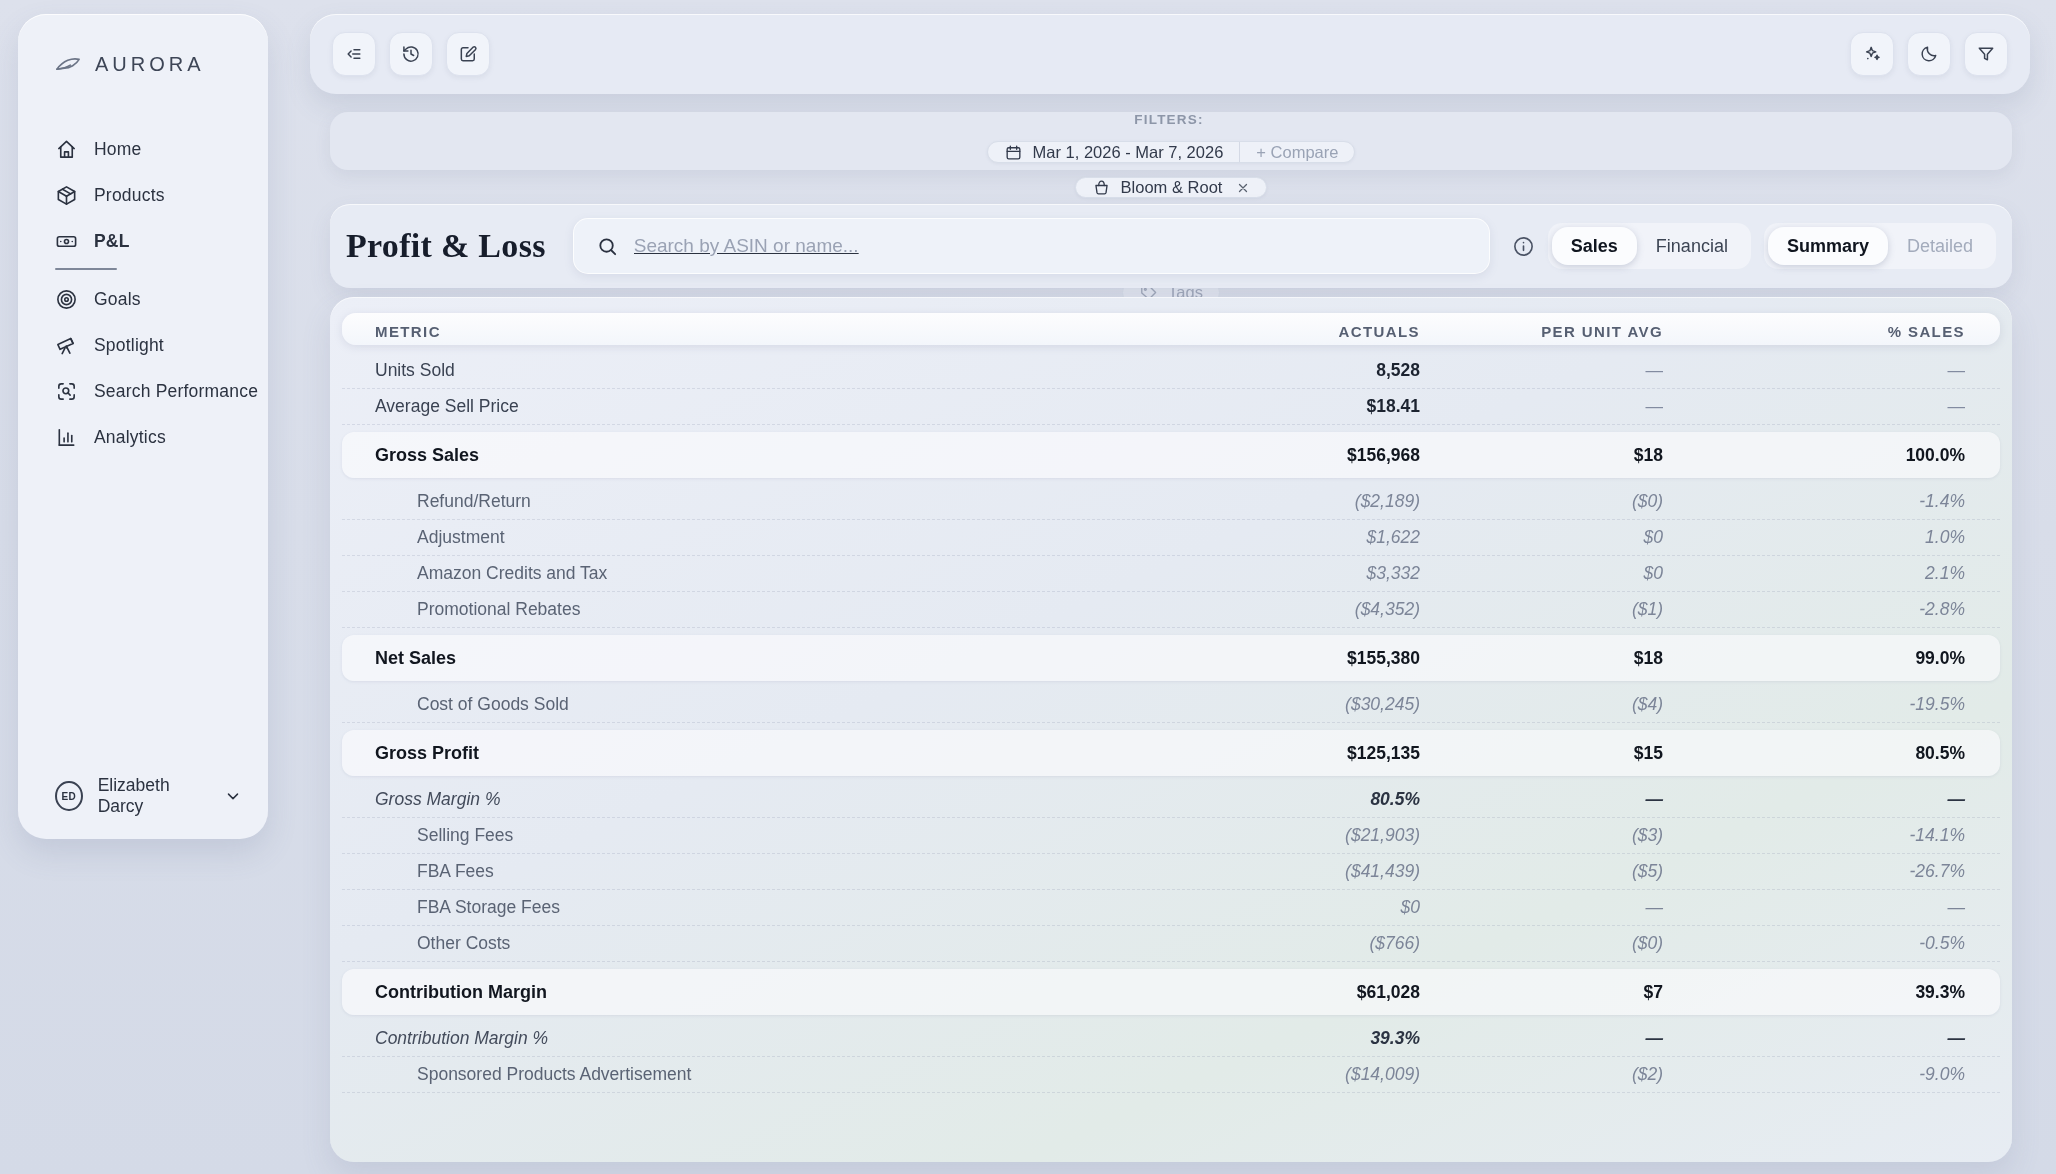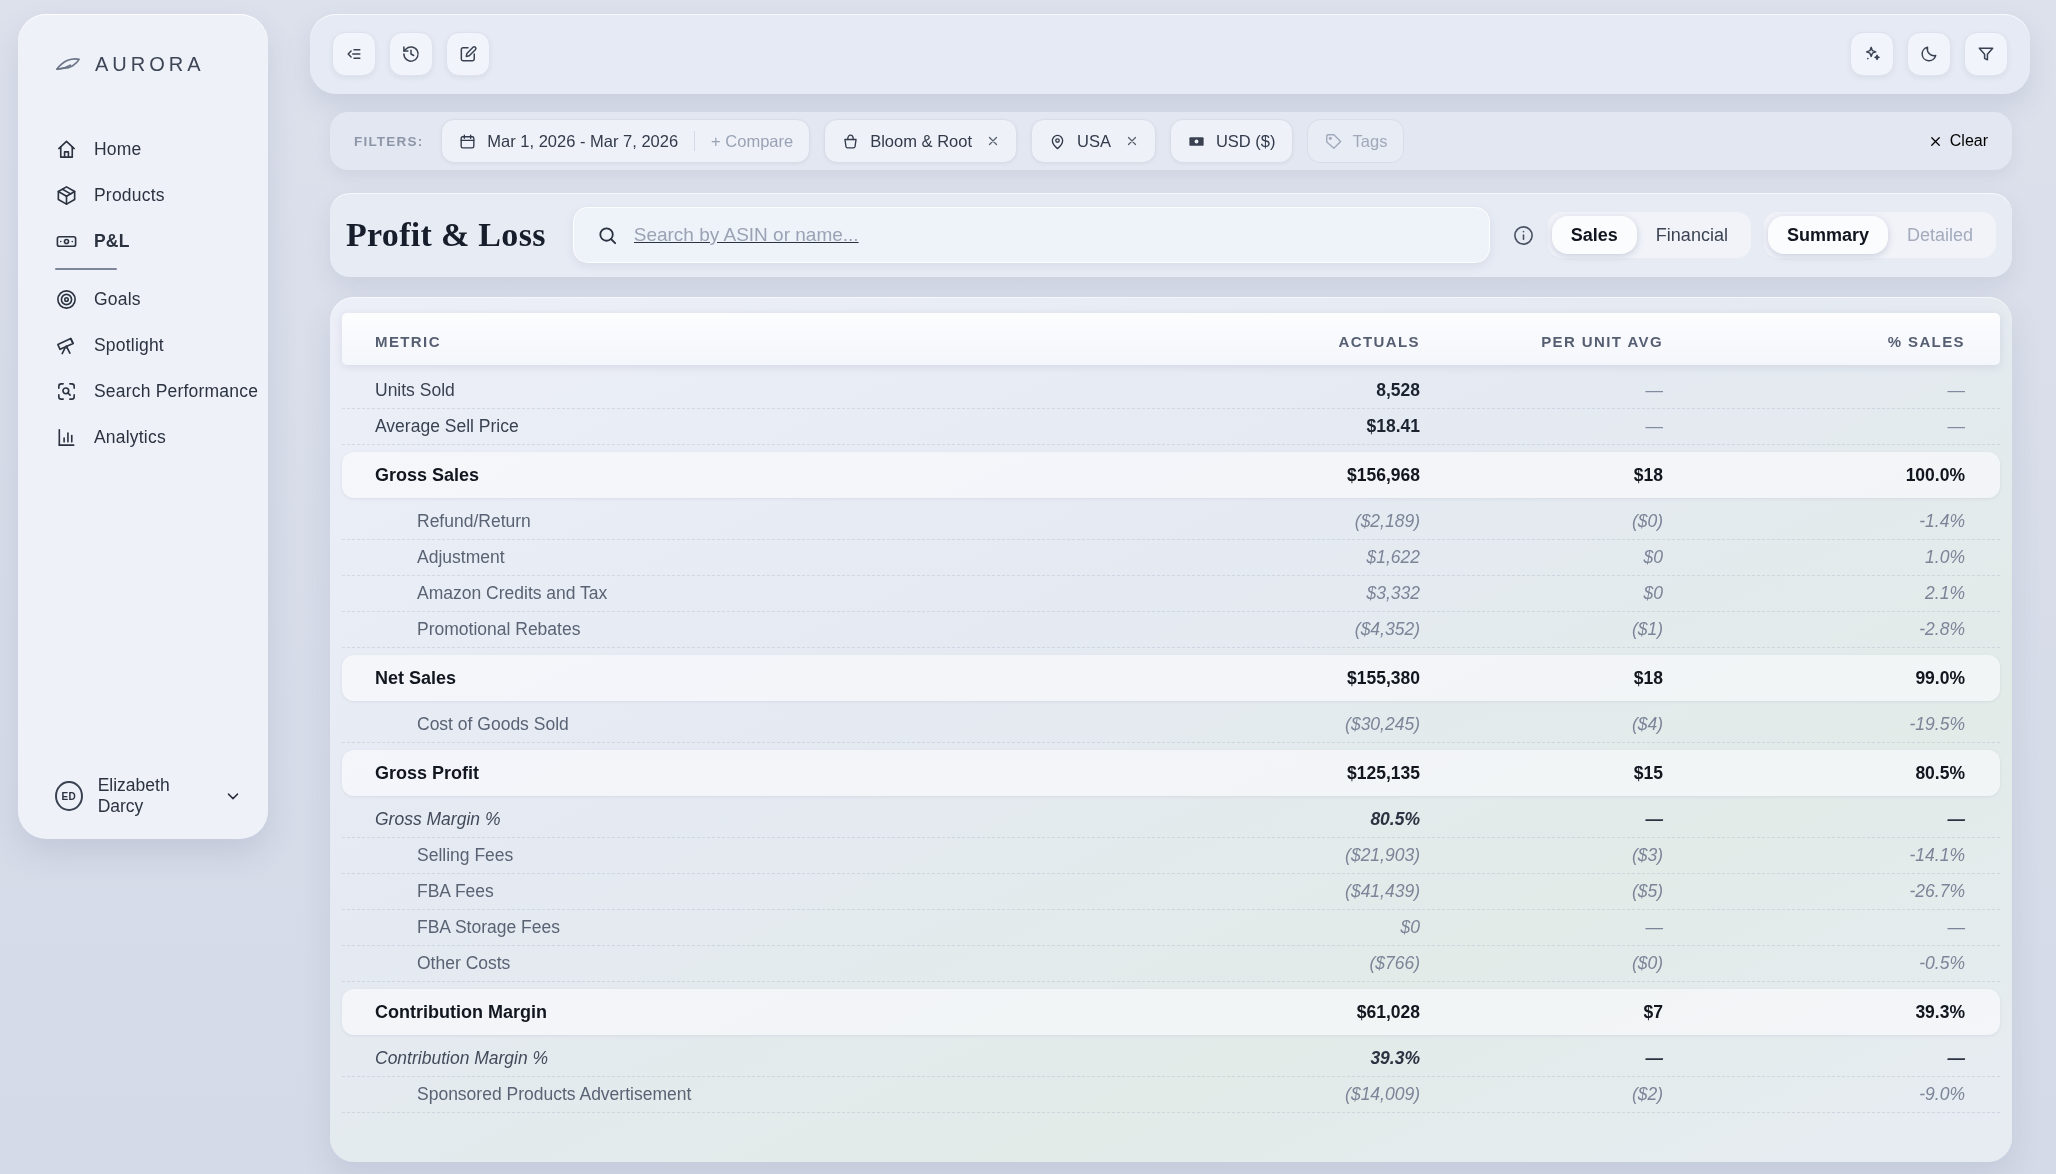--- a/index.html
+++ b/index.html
@@ -54,37 +54,37 @@
     width:44px; height:44px; border-radius:13px; background:#f1f4fa;
     border:1px solid #dde2ee; display:flex; align-items:center; justify-content:center;
     color:#3a4252; cursor:pointer; box-shadow:0 2px 5px rgba(120,130,160,.12);
   }
 
   
   .filterbar {
     position:absolute; left:330px; top:112px; width:1682px; height:58px;
     background:#e3e7f1; border-radius:18px;
     box-shadow:0 6px 16px rgba(96,106,142,.10);
-    display:flex; align-items:center; padding:0 24px; gap:14px;
+    display:flex; align-items:center; padding:0 24px; gap:14px;flex-direction:column;
   }
   .filters-label { font-size:13.5px; letter-spacing:1.2px; color:#8d96a8; font-weight:600; margin-right:4px; }
   .chip {
     height:44px; border-radius:13px; background:#eef1f8; border:1px solid #d8dee9;
     display:flex; align-items:center; gap:10px; padding:0 16px; cursor:pointer;
     color:#323a4b; font-size:16.5px; font-weight:500; box-shadow:0 1px 3px rgba(120,130,160,.10);
   }
   .chip .chip-x { color:#59616f; margin-left:4px; cursor:pointer; }
   .chip .divider { width:1px; height:20px; background:#d4d9e5; margin:0 6px; }
   .chip .compare { color:#9aa3b5; font-weight:500; }
   .chip.ghost { background:rgba(238,241,248,.45); color:#a0a8ba; box-shadow:none; }
   .clear-btn { margin-left:auto; display:flex; align-items:center; gap:7px; color:#000000; font-size:16px; cursor:pointer; }
 
   
   .headercard {
-    position:absolute; left:330px; top:193px; width:1682px; height:84px;
+    position:absolute; left:330px; top:204px; width:1682px; height:84px;
     background:#e7ebf4; border-radius:20px;
     box-shadow:0 10px 22px rgba(96,106,142,.12), inset 0 1px 0 rgba(255,255,255,.65);
     display:flex; align-items:center; padding:0 16px;
   }
   .page-title { font-family:"Liberation Serif", serif; font-size:34px; color:#171d2b; letter-spacing:.3px; white-space:nowrap; }
   .searchbox {
     margin-left:27px; width:1135px; height:56px; border-radius:15px;
     background:#eef2f9; border:1px solid rgba(255,255,255,.8);
     box-shadow:0 3px 10px rgba(120,130,160,.14);
     display:flex; align-items:center; gap:15px; padding:0 22px;text-decoration:underline;
@@ -105,21 +105,21 @@
   .seg-opt.dim { color:#a3abbc; }
 
   
   .tablecard {
     position:absolute; left:330px; top:297px; width:1682px; height:865px;
     border-radius:24px; padding:16px 12px 0 12px;
     background:linear-gradient(155deg,#eceff7 0%,#e5eaf2 40%,#e2ebe8 72%,#e7ecf3 100%);
     box-shadow:0 14px 30px rgba(96,106,142,.14), inset 0 1px 0 rgba(255,255,255,.6);
   }
   .thead {
-    height:52px; border-radius:5px;
+    height:32px; border-radius:14px;
     background:linear-gradient(180deg,#fdfdfe,#f3f6fb);
     box-shadow:0 2px 8px rgba(120,130,160,.18);
     display:grid; grid-template-columns:1fr 320px 243px 302px;
     align-items:center; padding:4px 35px 0 33px; margin-bottom:8px;
   }
   .thead .th { font-size:15px; letter-spacing:1.4px; font-weight:600; color:#565f72; }
   .thead .th.num { text-align:right; }
   .trow {
     display:grid; grid-template-columns:1fr 320px 243px 302px;
     align-items:center; padding:0 35px 0 33px; height:36px;

